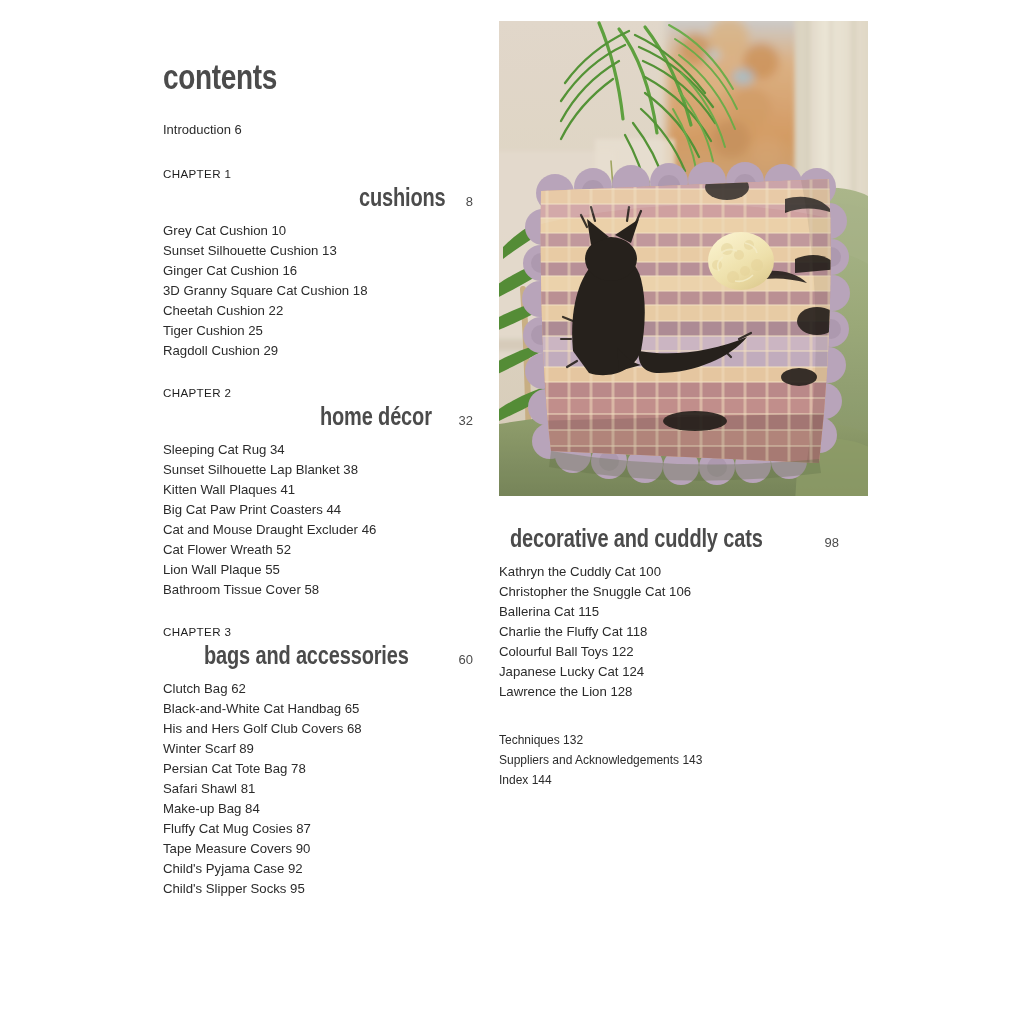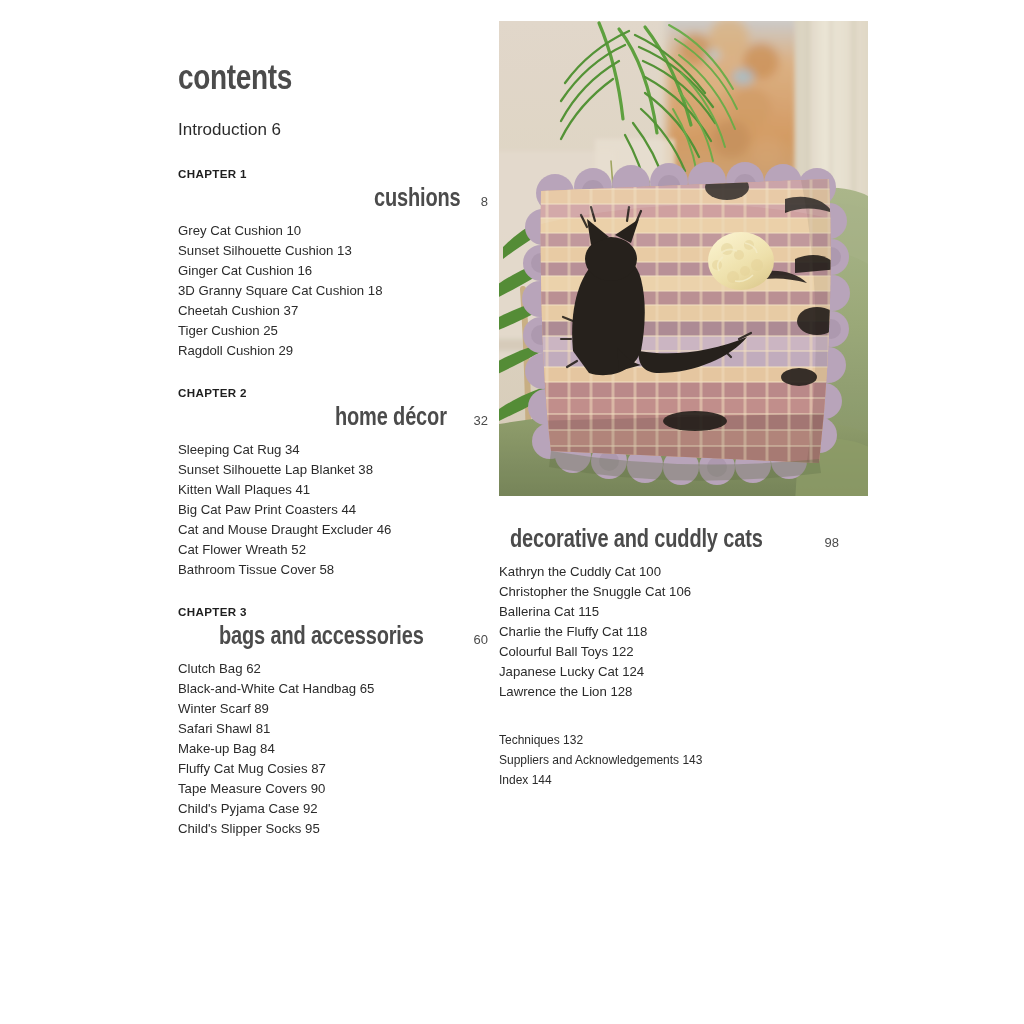--- a/index.html
+++ b/index.html
@@ -20,21 +20,21 @@
 
   .page {
     position: absolute;
     inset: 0;
     background: #ffffff;
   }
 
   
   .col-left {
     position: absolute;
-    left: 178px;
+    left: 163px;
     top: 58px;
     width: 310px;
   }
   .col-right {
     position: absolute;
     left: 499px;
     top: 525px;
     width: 340px;
   }
 
@@ -45,35 +45,35 @@
     line-height: 38px;
     letter-spacing: -0.4px;
     color: #4b4b4b;
     transform: scaleX(0.80);
     transform-origin: left center;
     white-space: nowrap;
     margin: 0 0 10px 0;
   }
 
   .intro-line {
-    font-size: 17px;
+    font-size: 13px;
     line-height: 20px;
     color: #2b2b2b;
     margin: 0;
     padding-top: 14px;
   }
 
   .chapter-block {
     margin-top: 24px;
   }
   .chapter-block.first { margin-top: 26px; }
 
   .chapter-label {
     font-size: 11.6px;
-    font-weight: 700;
+    font-weight: 400;
     letter-spacing: 0.35px;
     color: #1e1e1e;
     line-height: 15px;
     margin: 4px 0 3px 0;
   }
 
   .chapter-heading {
     margin: 0 0 6px 0;
     line-height: 26px;
     white-space: nowrap;
@@ -148,47 +148,50 @@
     <p class="intro-line">Introduction 6</p>
 
     <div class="chapter-block first">
       <div class="chapter-label">CHAPTER 1</div>
       <div class="chapter-heading"><span class="ch-title">cushions</span><span class="ch-page">8</span></div>
       <ul class="entry-list">
         <li>Grey Cat Cushion 10</li>
         <li>Sunset Silhouette Cushion 13</li>
         <li>Ginger Cat Cushion 16</li>
         <li>3D Granny Square Cat Cushion 18</li>
-        <li>Cheetah Cushion 37</li>
+        <li>Cheetah Cushion 22</li>
         <li>Tiger Cushion 25</li>
         <li>Ragdoll Cushion 29</li>
       </ul>
     </div>
 
     <div class="chapter-block">
       <div class="chapter-label">CHAPTER 2</div>
       <div class="chapter-heading"><span class="ch-title">home décor</span><span class="ch-page">32</span></div>
       <ul class="entry-list">
         <li>Sleeping Cat Rug 34</li>
         <li>Sunset Silhouette Lap Blanket 38</li>
         <li>Kitten Wall Plaques 41</li>
         <li>Big Cat Paw Print Coasters 44</li>
         <li>Cat and Mouse Draught Excluder 46</li>
         <li>Cat Flower Wreath 52</li>
+        <li>Lion Wall Plaque 55</li>
         <li>Bathroom Tissue Cover 58</li>
       </ul>
     </div>
 
     <div class="chapter-block">
       <div class="chapter-label">CHAPTER 3</div>
       <div class="chapter-heading"><span class="ch-title">bags and accessories</span><span class="ch-page">60</span></div>
       <ul class="entry-list">
         <li>Clutch Bag 62</li>
         <li>Black-and-White Cat Handbag 65</li>
+        <li>His and Hers Golf Club Covers 68</li>
         <li>Winter Scarf 89</li>
+        <li>Persian Cat Tote Bag 78</li>
         <li>Safari Shawl 81</li>
         <li>Make-up Bag 84</li>
         <li>Fluffy Cat Mug Cosies 87</li>
         <li>Tape Measure Covers 90</li>
         <li>Child's Pyjama Case 92</li>
         <li>Child's Slipper Socks 95</li>
       </ul>
     </div>
 
   </div>

